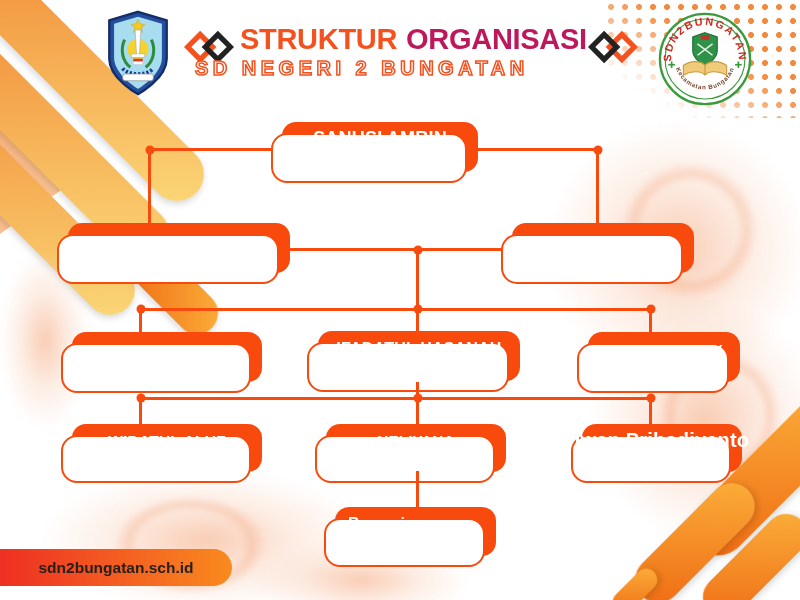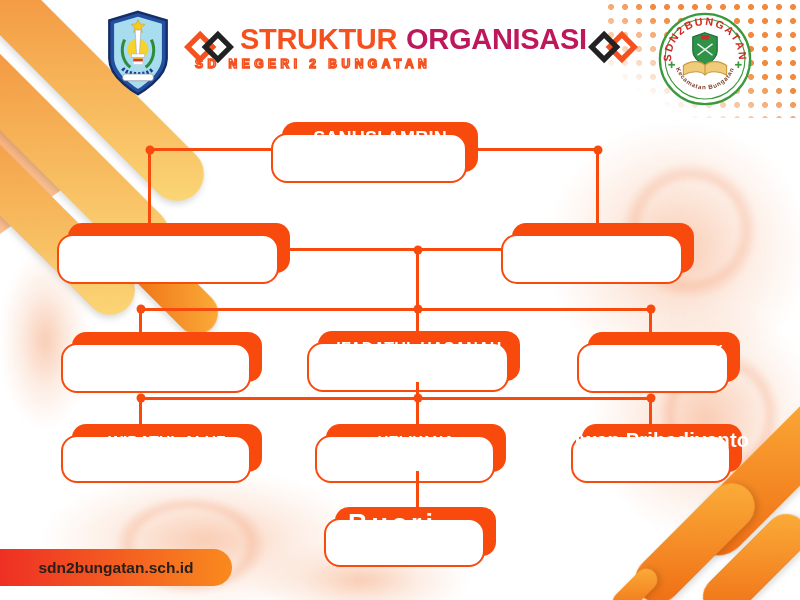--- a/index.html
+++ b/index.html
@@ -23,21 +23,21 @@
     background-image:radial-gradient(circle at 7px 7px,#F08A3E 2.6px,rgba(240,138,62,0) 3.4px);
     background-size:14px 14px;
     -webkit-mask-image:linear-gradient(to bottom left,#000 40%,transparent 80%);
             mask-image:linear-gradient(to bottom left,#000 40%,transparent 80%);
   }
   
   .hdr{position:absolute;z-index:3;}
   .title-text{font-size:29px;font-weight:800;letter-spacing:-.3px;white-space:nowrap;line-height:40px;}
   .title-text .t1{color:#F4511E;}
   .title-text .t2{color:#be185d;margin-left:9px;}
-  .subtitle{font-size:12px;font-weight:800;letter-spacing:4.5px;white-space:nowrap;
+  .subtitle{font-size:20px;font-weight:800;letter-spacing:4.5px;white-space:nowrap;
     color:#fff;-webkit-text-stroke:1.5px #F4511E;}
   
   .hline,.vline{position:absolute;background:#F94A0D;z-index:1;}
   .hline{height:3px;} .vline{width:3px;}
   .vline.above{z-index:2;}
   .dot{position:absolute;width:9px;height:9px;border-radius:50%;background:#F94A0D;
     transform:translate(-50%,-50%);z-index:1;}
   
   .node{position:absolute;z-index:2;background:#F94A0D;border-radius:14px;
     display:flex;flex-direction:column;justify-content:center;align-items:center;
@@ -47,21 +47,21 @@
   .node-name{font-weight:700;font-size:15.5px;letter-spacing:.2px;white-space:nowrap;}
   .node-role{font-weight:700;font-size:11px;letter-spacing:3.5px;margin-top:3px;white-space:nowrap;}
   .n-kepala .node-name{font-size:18px;text-decoration:underline;}
   .n-kepala .node-role{font-size:12.5px;}
   .n-bety .node-name{font-size:10px;}
   .n-ifadatul .node-name{font-size:16px;}
   .n-heliyana .node-name{font-size:15px;}
   .n-iwan .node-name{font-size:20px;font-weight:600;text-transform:none;}
   .n-iwan .node-role{font-size:10.5px;letter-spacing:2.5px;}
   .n-busri{align-items:flex-start;padding-left:13px;text-align:left;}
-  .n-busri .node-name{font-size:27px;letter-spacing:4px;font-weight:600;}
+  .n-busri .node-name{font-size:16px;letter-spacing:4px;font-weight:600;}
   .n-busri .node-role{font-size:10.5px;letter-spacing:2px;}
   
   .site-badge{position:absolute;left:0;top:549px;width:232px;height:37px;z-index:3;
     border-radius:0 19px 19px 0;background:linear-gradient(90deg,#EE2F24,#F98A1E);
     display:flex;align-items:center;justify-content:center;
     color:#27201B;font-size:15.5px;font-weight:700;}
 </style>
 </head>
 <body>
 

